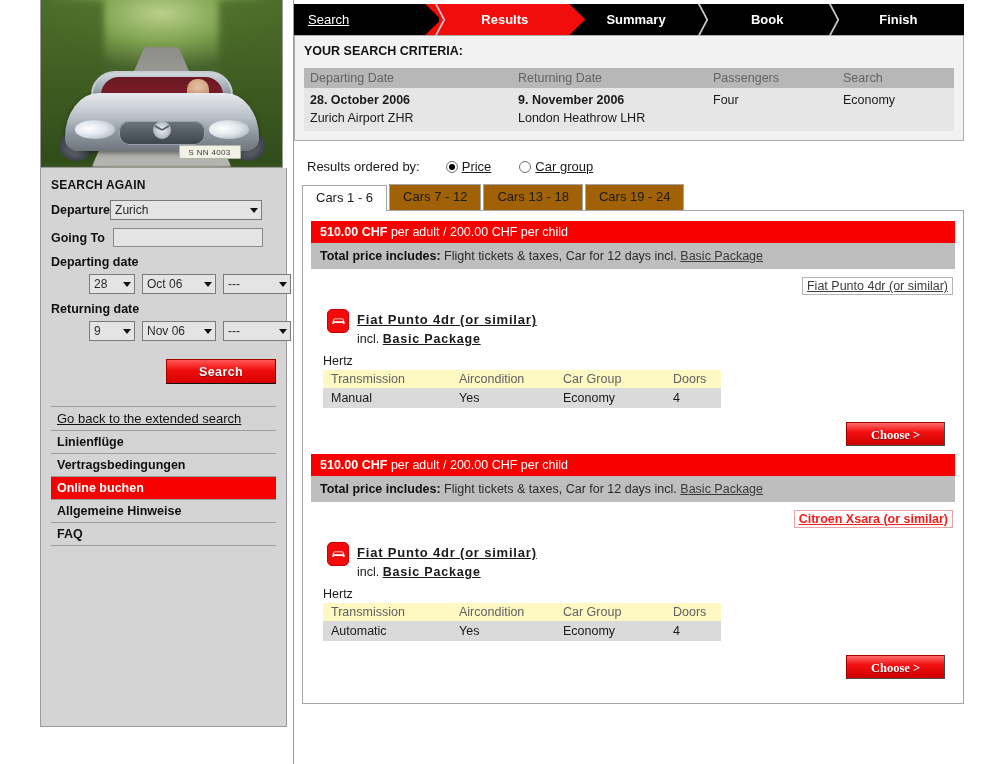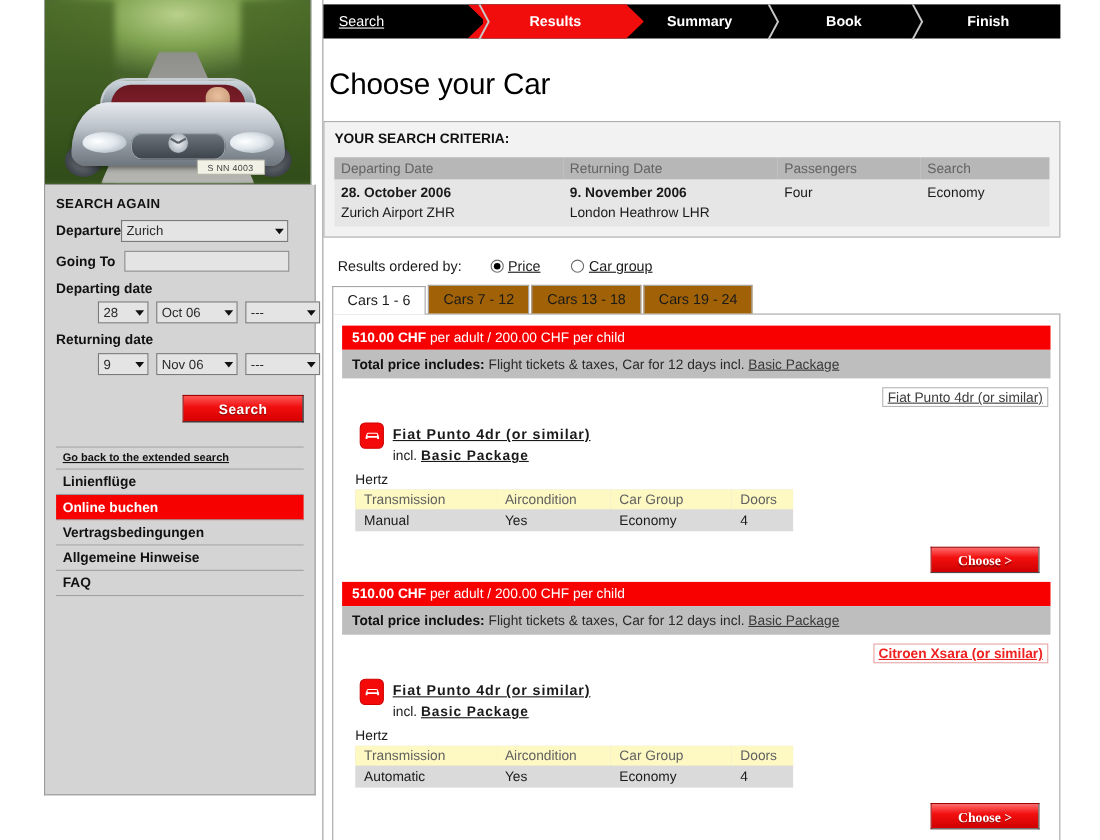--- a/index.html
+++ b/index.html
@@ -159,21 +159,21 @@
     cursor: pointer; font-family: "Liberation Sans", sans-serif;
     letter-spacing: .4px;
   }
   .navlist { margin-top: 22px; border-top: 1px solid #9c9c9c; }
   .navitem {
     display: block; padding: 4px 6px 4px 6px;
     border-bottom: 1px solid #9c9c9c;
     font-size: 12.5px; font-weight: bold; color: #111;
     text-decoration: none; background: #d4d4d4; cursor: pointer;
   }
-  .navitem.link { font-weight: bold; text-decoration: underline; font-size: 10px; }
+  .navitem.link { font-weight: normal; text-decoration: underline; font-size: 13px; }
   .navitem.active { background: #f70000; color: #fff; }
   .sidefill { height: 170px; background: #d4d4d4; }
 
   
   .main {
     position: absolute; left: 293px; top: 0; width: 707px; height: 764px;
     border-left: 1px solid #9c9c9c; padding: 0 37px 0 0;
   }
   .steps {
     position: relative; height: 31px; width: 670px; margin: 4px 0 0 0;
@@ -400,22 +400,22 @@
             <option>---</option>
           </select>
         </span>
       </div>
 
       <button class="search-btn">Search</button>
 
       <div class="navlist">
         <a class="navitem link">Go back to the extended search</a>
         <a class="navitem">Linienflüge</a>
+        <a class="navitem">Vertragsbedingungen</a>
         <a class="navitem active">Online buchen</a>
-        <a class="navitem">Vertragsbedingungen</a>
         <a class="navitem">Allgemeine Hinweise</a>
         <a class="navitem">FAQ</a>
       </div>
       <div class="sidefill"></div>
     </div>
   </div>
 
   <div class="main">
 
     <div class="steps">
@@ -434,21 +434,20 @@
       <div class="step">
         <span>Book</span>
         <i class="chev"></i>
       </div>
       <div class="step last">
         <span>Finish</span>
 
       </div>
     </div>
 
-    <h1 class="title">Choose your Car</h1>
 
     <div class="criteria">
       <div class="criteria-title">YOUR SEARCH CRITERIA:</div>
       <table class="crit">
         <tbody>
             <tr>
           <th class="c1">Departing Date</th>
           <th class="c2">Returning Date</th>
           <th class="c3">Passengers</th>
           <th class="c4">Search</th>

